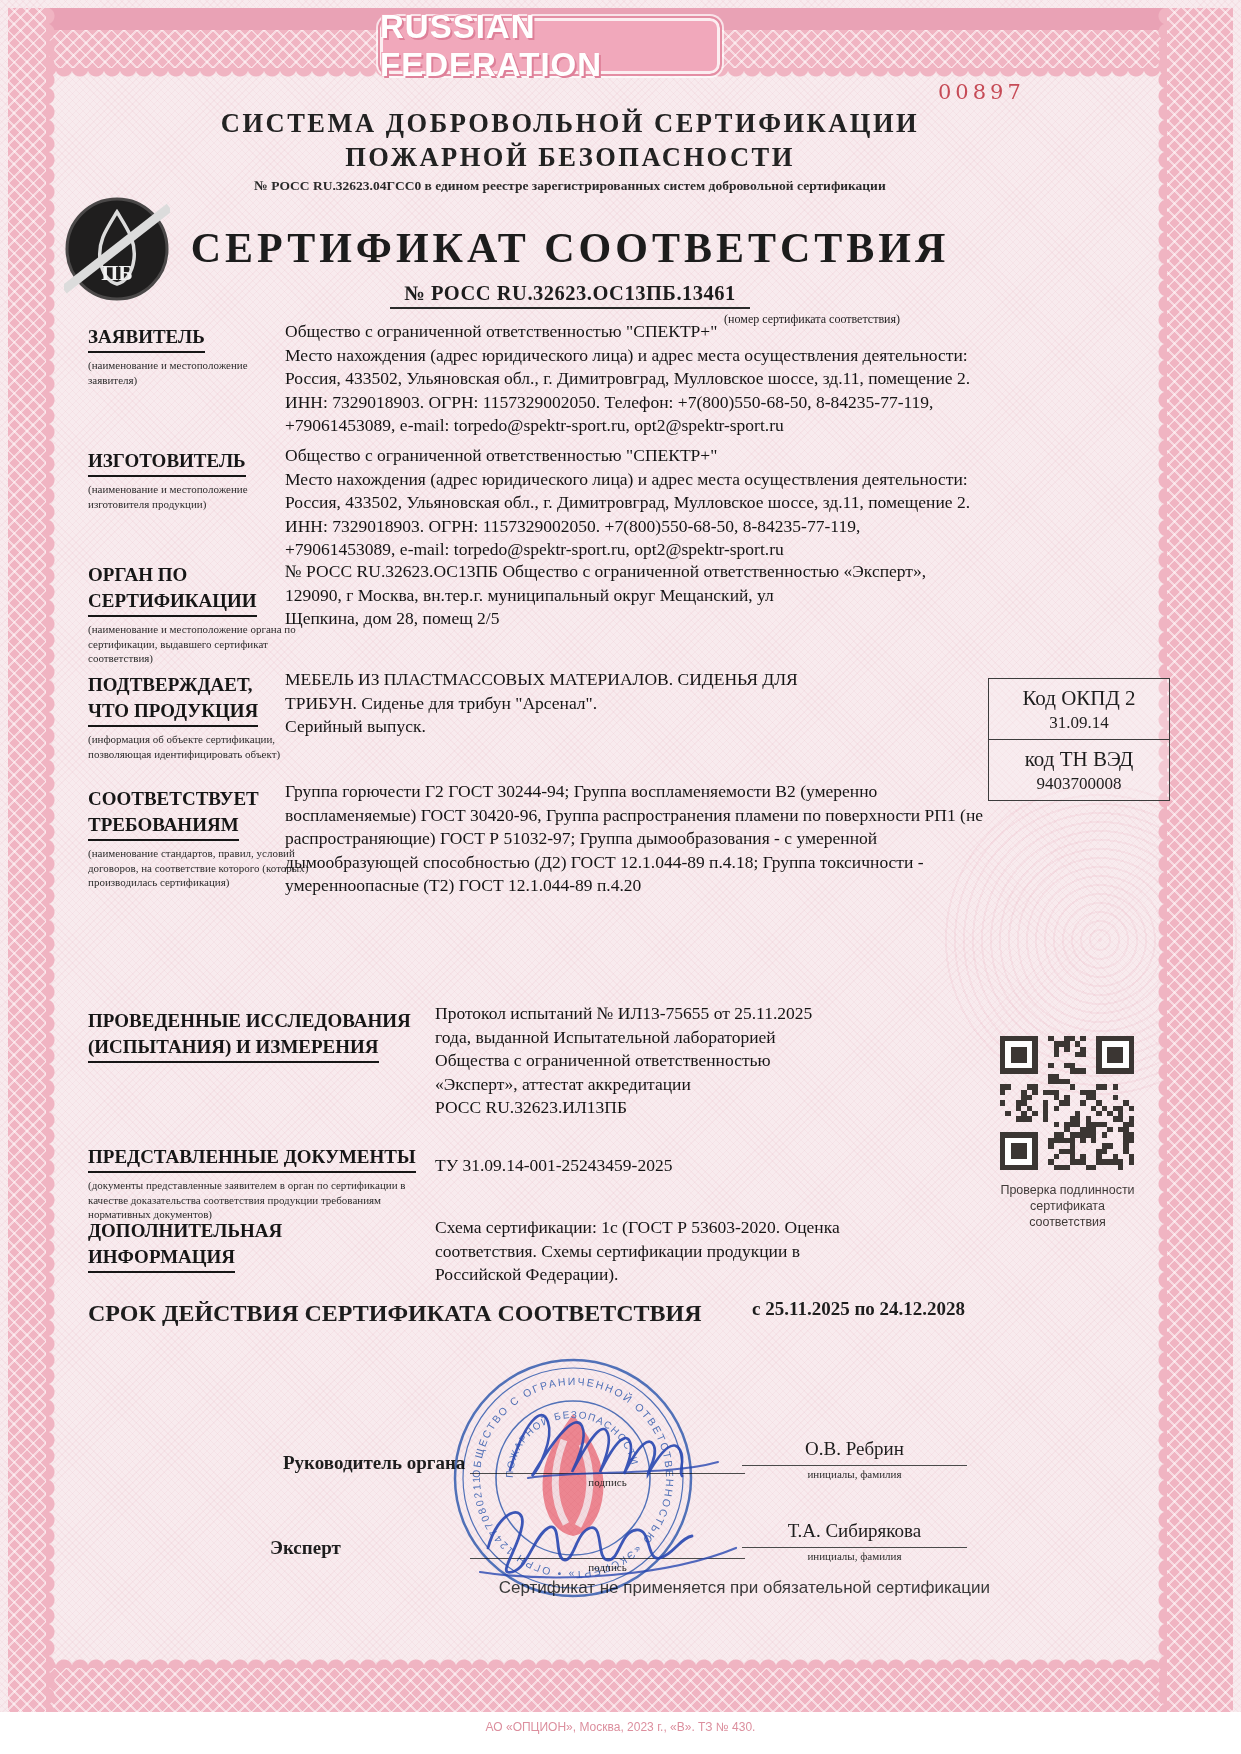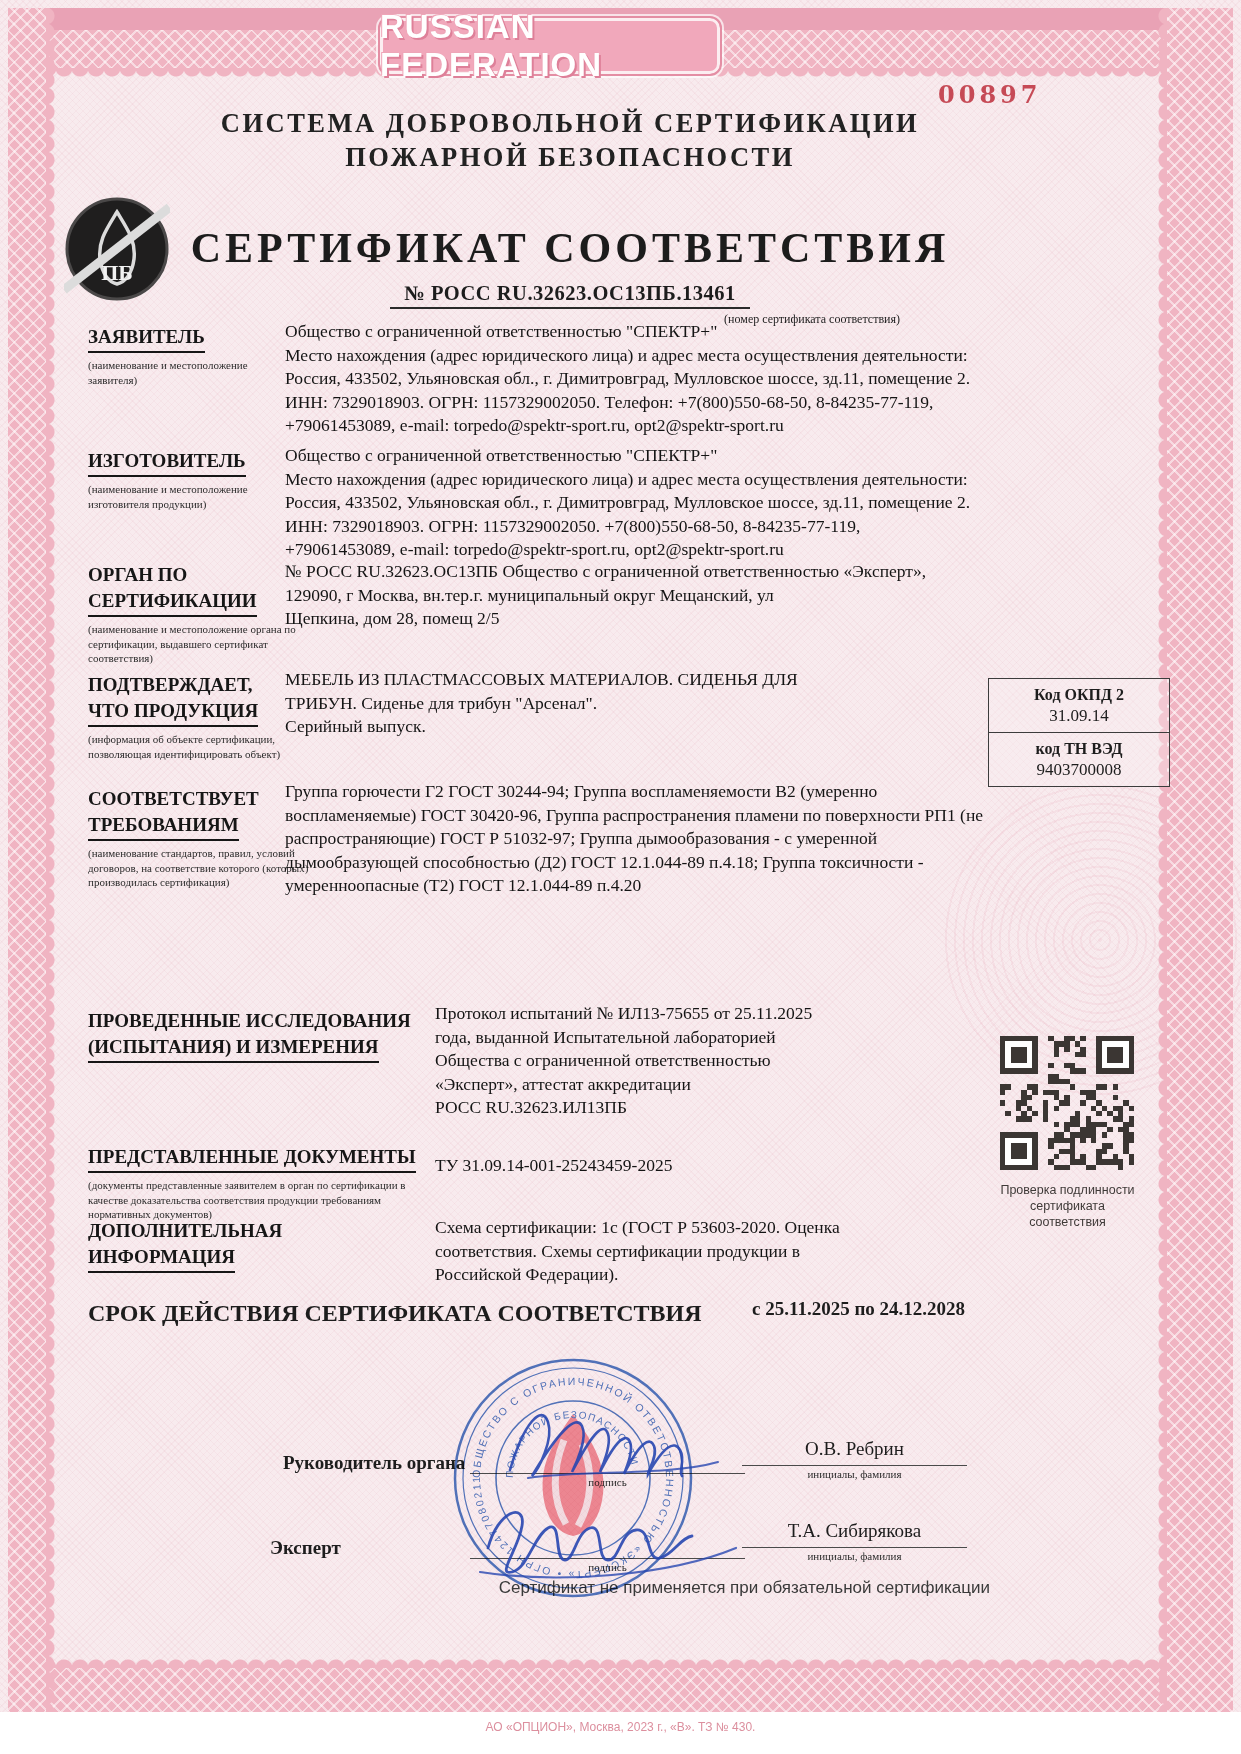--- a/index.html
+++ b/index.html
@@ -33,38 +33,38 @@
   .bottom-white{position:absolute;left:0;right:0;top:1712px;height:42px;background:#fff;z-index:2;}
   .watermark{position:absolute;left:940px;top:780px;width:320px;height:320px;border-radius:50%;z-index:0;
     background:repeating-radial-gradient(circle, rgba(228,150,170,.13) 0 2px, transparent 2px 9px);}
   
   .banner{position:absolute;left:372px;top:16px;width:340px;height:56px;z-index:3;
     display:flex;align-items:center;justify-content:center;
     background:#f1a8bb;border:2px solid #e48ea4;border-radius:12px;
     box-shadow:inset 0 0 0 3px rgba(255,255,255,.8), 0 0 0 2px rgba(255,255,255,.7);margin-left:6px;}
   .banner span{font-family:"Liberation Sans", sans-serif;font-weight:700;font-size:33px;letter-spacing:1px;
     color:#fff;text-shadow:2px 2px 0 #de8099, -1px -1px 0 #eea6b8;}
-  .serial{font-family:"DejaVu Serif", serif;font-size:24px;letter-spacing:4px;color:#c64a56;font-weight:700;z-index:3;}
+  .serial{font-family:"DejaVu Serif", serif;font-size:21px;letter-spacing:4px;color:#c64a56;font-weight:400;z-index:3;}
   .sys-title{left:0;width:1140px;text-align:center;font-weight:700;font-size:26.5px;letter-spacing:2.5px;color:#222;z-index:3;}
   .registry{left:0;width:1140px;text-align:center;font-weight:700;font-size:13.5px;color:#2a2a2a;z-index:3;}
   .cert-title{left:30px;width:1080px;text-align:center;font-weight:600;font-size:42px;letter-spacing:4px;color:#1c1c1c;z-index:3;}
   .cert-num{left:240px;width:660px;text-align:center;z-index:3;}
   .cert-num .num{display:inline-block;font-weight:700;font-size:20.5px;letter-spacing:.5px;
     border-bottom:2px solid #2a2a2a;padding:0 14px 2px;}
   .cert-num .cap{font-size:12px;padding-top:3px;text-align:right;}
   
   .sec-label{font-weight:700;font-size:19px;line-height:26px;color:#161616;z-index:3;}
   .sec-label span{display:block;}
   .sec-label .u{display:inline-block;border-bottom:2px solid #161616;padding-bottom:1px;}
   .sec-note{font-size:11px;line-height:14.5px;color:#2c2c2c;font-weight:400;margin-top:5px;}
   .sec-text{font-size:17.5px;line-height:23.6px;color:#141414;white-space:pre-line;z-index:3;}
   .codes-box{border:1.5px solid #3c3c3c;text-align:center;z-index:2;background:rgba(250,238,242,.35);}
   .codes-box .cell{padding:7px 4px 6px;}
   .codes-box .cell+.cell{border-top:1.5px solid #3c3c3c;}
-  .codes-box .clabel{font-weight:700;font-size:16px;}
+  .codes-box .clabel{font-weight:400;font-size:21px;}
   .codes-box .cvalue{font-size:17px;padding-top:2px;}
   .qr-wrap{z-index:3;}
   .qr-caption{font-family:"Liberation Sans", sans-serif;font-weight:400;font-size:12.5px;line-height:16px;
     text-align:center;color:#3f3a38;z-index:3;}
   .validity-label{font-weight:700;font-size:24px;z-index:3;}
   .validity-value{font-weight:700;font-size:19px;z-index:3;}
   
   .role{font-weight:700;font-size:19px;z-index:3;}
   .sigline{border-top:1.5px solid #4a4a4a;text-align:center;z-index:3;}
   .sigline .cap,.namebox .cap{font-size:11px;color:#2c2c2c;padding-top:2px;}
@@ -87,20 +87,21 @@
   <div class="band band-right"></div>
   <div class="bottom-white"></div>
   <div class="watermark"></div>
 
   <div class="banner">
     <span>RUSSIAN FEDERATION</span>
   </div>
   <div class="abs serial" style="left:938px;top:80px;width:200px;">00897</div>
   <div class="abs sys-title" style="top:108px;">СИСТЕМА ДОБРОВОЛЬНОЙ СЕРТИФИКАЦИИ</div>
   <div class="abs sys-title" style="top:142px;">ПОЖАРНОЙ БЕЗОПАСНОСТИ</div>
+  <div class="abs registry" style="top:178px;">№ РОСС RU.32623.04ГСС0 в едином реестре зарегистрированных систем добровольной сертификации</div>
 
   <div class="abs cert-title" style="top:224px;">СЕРТИФИКАТ СООТВЕТСТВИЯ</div>
 
   <div class="abs" style="left:64px;top:196px;z-index:3;">
     <svg width="106" height="106" viewBox="0 0 106 106">
       <circle cx="53" cy="53" r="50" fill="#1f1e1e"></circle>
       <circle cx="53" cy="53" r="50" fill="none" stroke="#4a4848" stroke-width="3"></circle>
       <path d="M53,16 C42,34 34,45 36,63 C38,78 45,86 53,88 C61,86 68,78 70,63 C72,45 64,34 53,16 Z" fill="none" stroke="#dcdcdc" stroke-width="3.5"></path>
       <rect x="-14" y="48" width="134" height="9" fill="#dcdcdc" transform="rotate(-38 53 53)"></rect>
       <text x="53" y="84" text-anchor="middle" font-family="Liberation Serif, serif" font-weight="bold" font-size="22" fill="#f2f2f2">ПБ</text>

